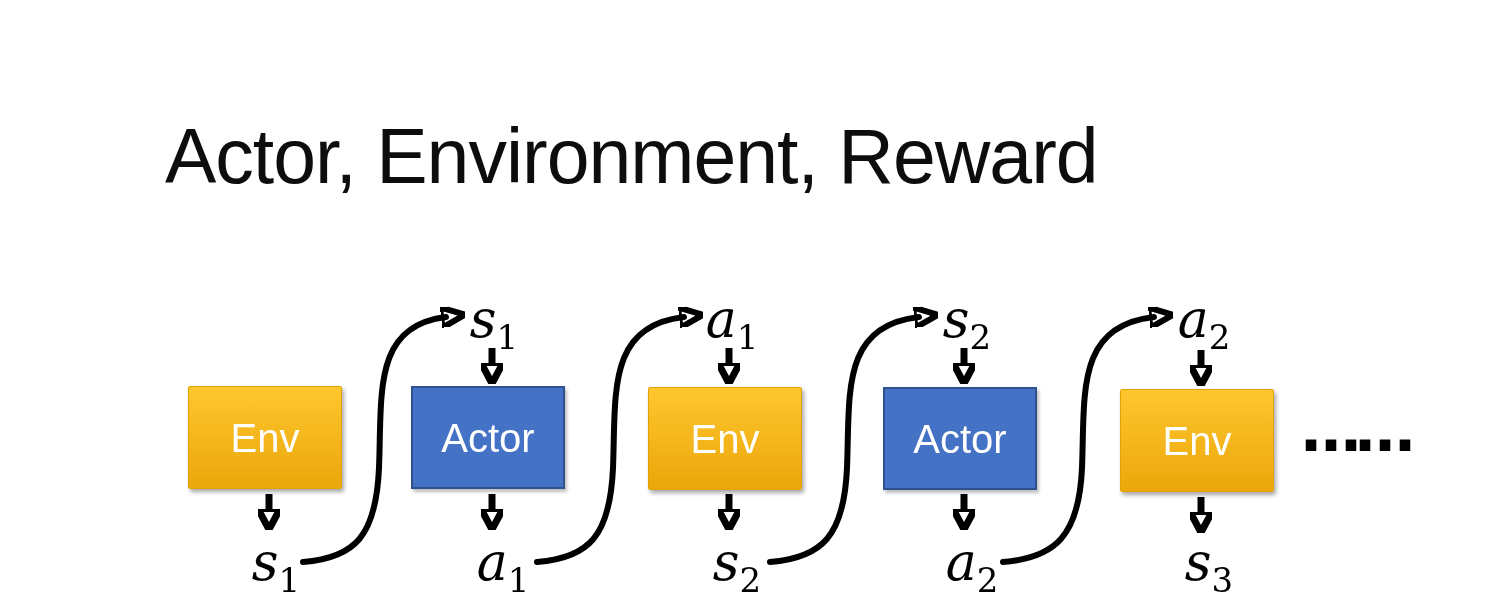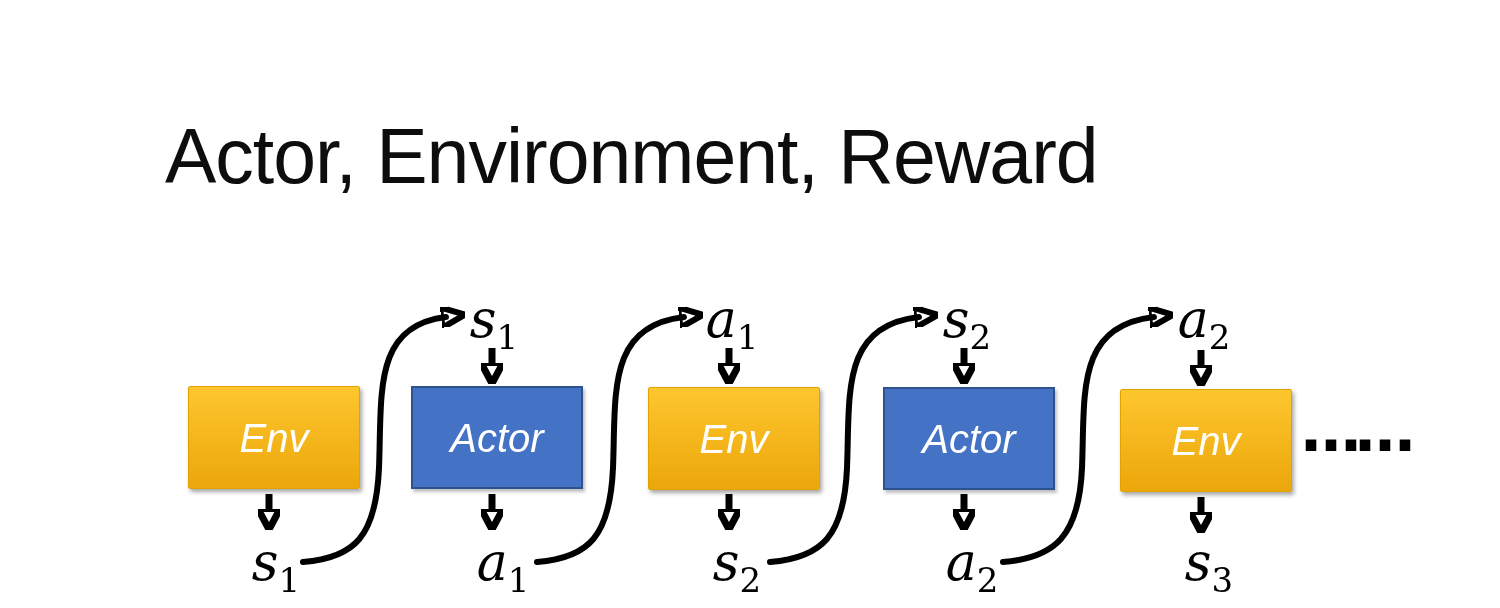--- a/index.html
+++ b/index.html
@@ -13,24 +13,23 @@
     position:absolute; left:117px; top:112px;
     font-size:77px; font-weight:300; letter-spacing:-1px;
     color:var(--title-text, #0d0d0d); white-space:nowrap;
     font-family:"Liberation Sans", sans-serif;
   }
   .arrow-layer { position:absolute; left:0; top:0; width:1500px; height:608px; pointer-events:none; }
   .arrow-layer path, .arrow-layer line { stroke:var(--arrow, #000); fill:none; }
   .curve { stroke-width:6; stroke-linecap:round; }
   .downarrow { stroke-width:7; }
   .box {
-    position:absolute; width:172px; height:103px;
+    position:absolute; width:154px; height:103px;
     display:flex; align-items:center; justify-content:center;
     box-sizing:border-box;
-    font-style:italic;
   }
   .box.env {
     background:linear-gradient(to bottom, var(--env-gradient-top, #FEC62E), var(--env-gradient-bottom, #EBA70B));
     border:1px solid #E2A300;
     box-shadow:2px 3px 4px rgba(0,0,0,0.35);
     border-radius:2px;
   }
   .box.actor {
     background:var(--actor-fill, #4472C4);
     border:2px solid var(--actor-border, #2F528F);

